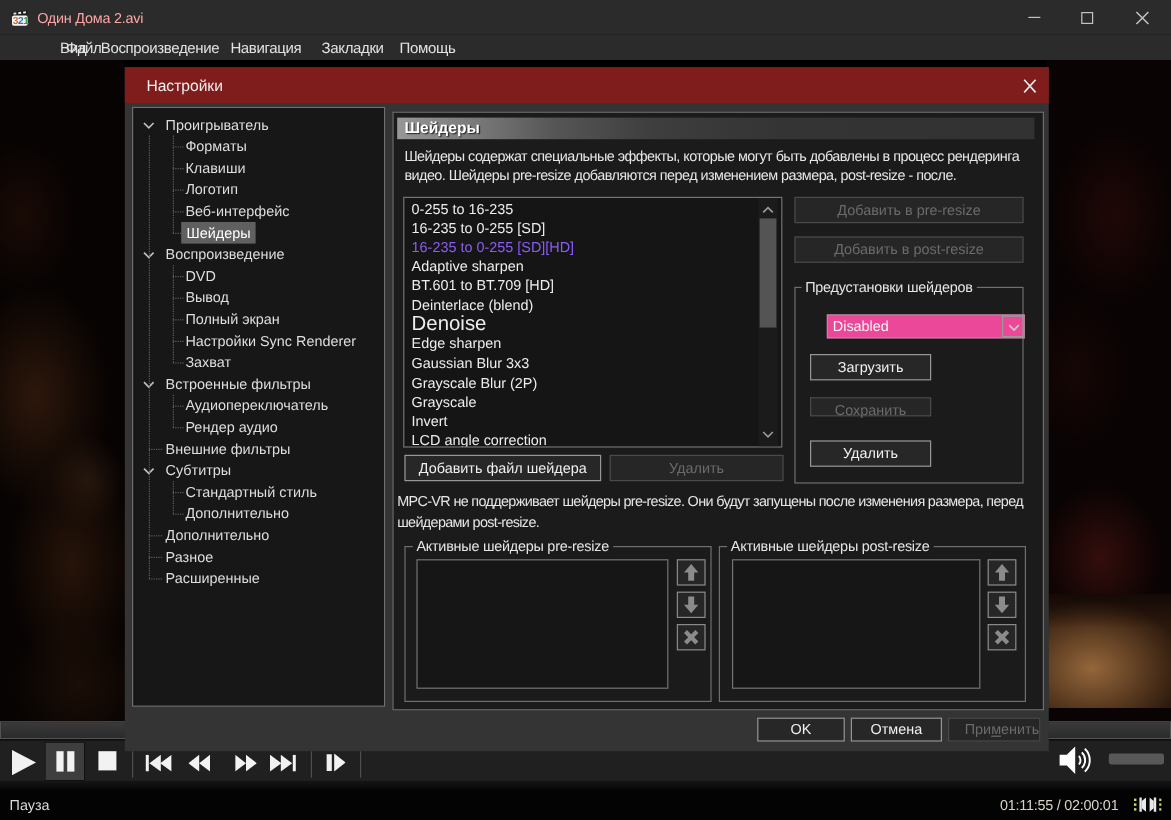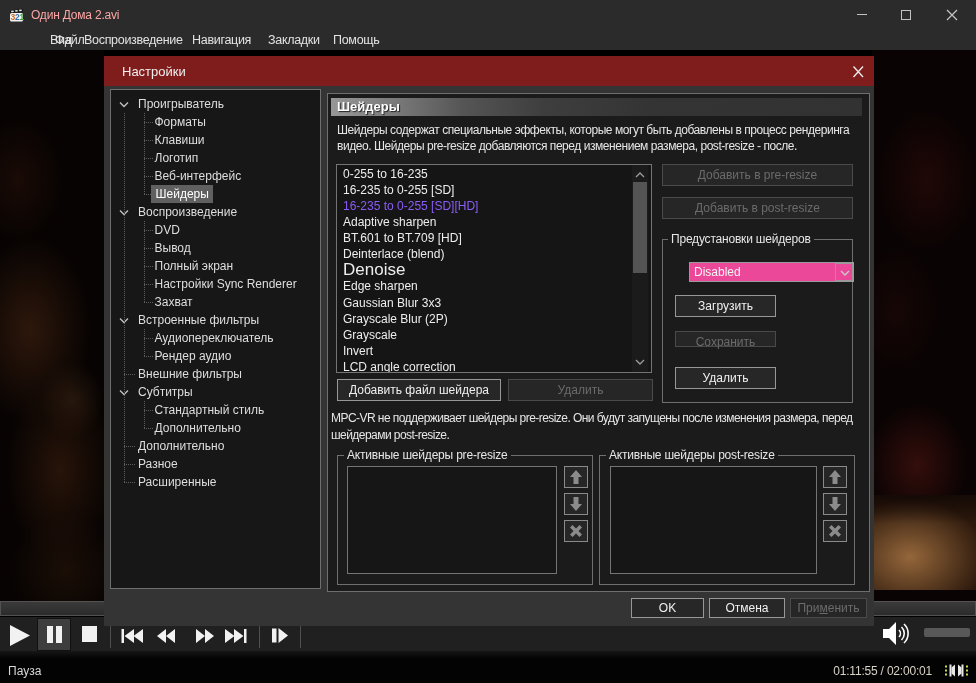--- a/index.html
+++ b/index.html
@@ -312,16 +312,16 @@
               <path d="M11 17 L17 10 L13.5 10 L13.5 3 L8.5 3 L8.5 10 L5 10 Z" fill="#8b8b8b"></path>
             </svg></div>
       <div class="sqbtn" style="left:223px;top:64px;"><svg width="22" height="20" viewBox="0 0 22 20">
               <path d="M5 6.5 L7.5 4 L11 7.5 L14.5 4 L17 6.5 L13.5 10 L17 13.5 L14.5 16 L11 12.5 L7.5 16 L5 13.5 L8.5 10 Z" fill="#8b8b8b"></path>
             </svg></div>
     </div>
 
   </div>
   <div class="btn" style="left:527px; top:542px; width:73px; height:20px; line-height:18px;">OK</div>
   <div class="btn" style="left:605px; top:542px; width:76px; height:20px; line-height:18px;">Отмена</div>
-  <div class="btn dis" style="left:686px; top:542px; width:77px; height:20px; line-height:18px;">При<span style="text-decoration:underline;">м</span>енить</div>
+  <div class="btn dis" style="left:686px; top:542px; width:77px; height:20px; line-height:18px;text-align:right;">При<span style="text-decoration:underline;">м</span>енить</div>
 </div>
 
 </div>
 
 </body></html>

